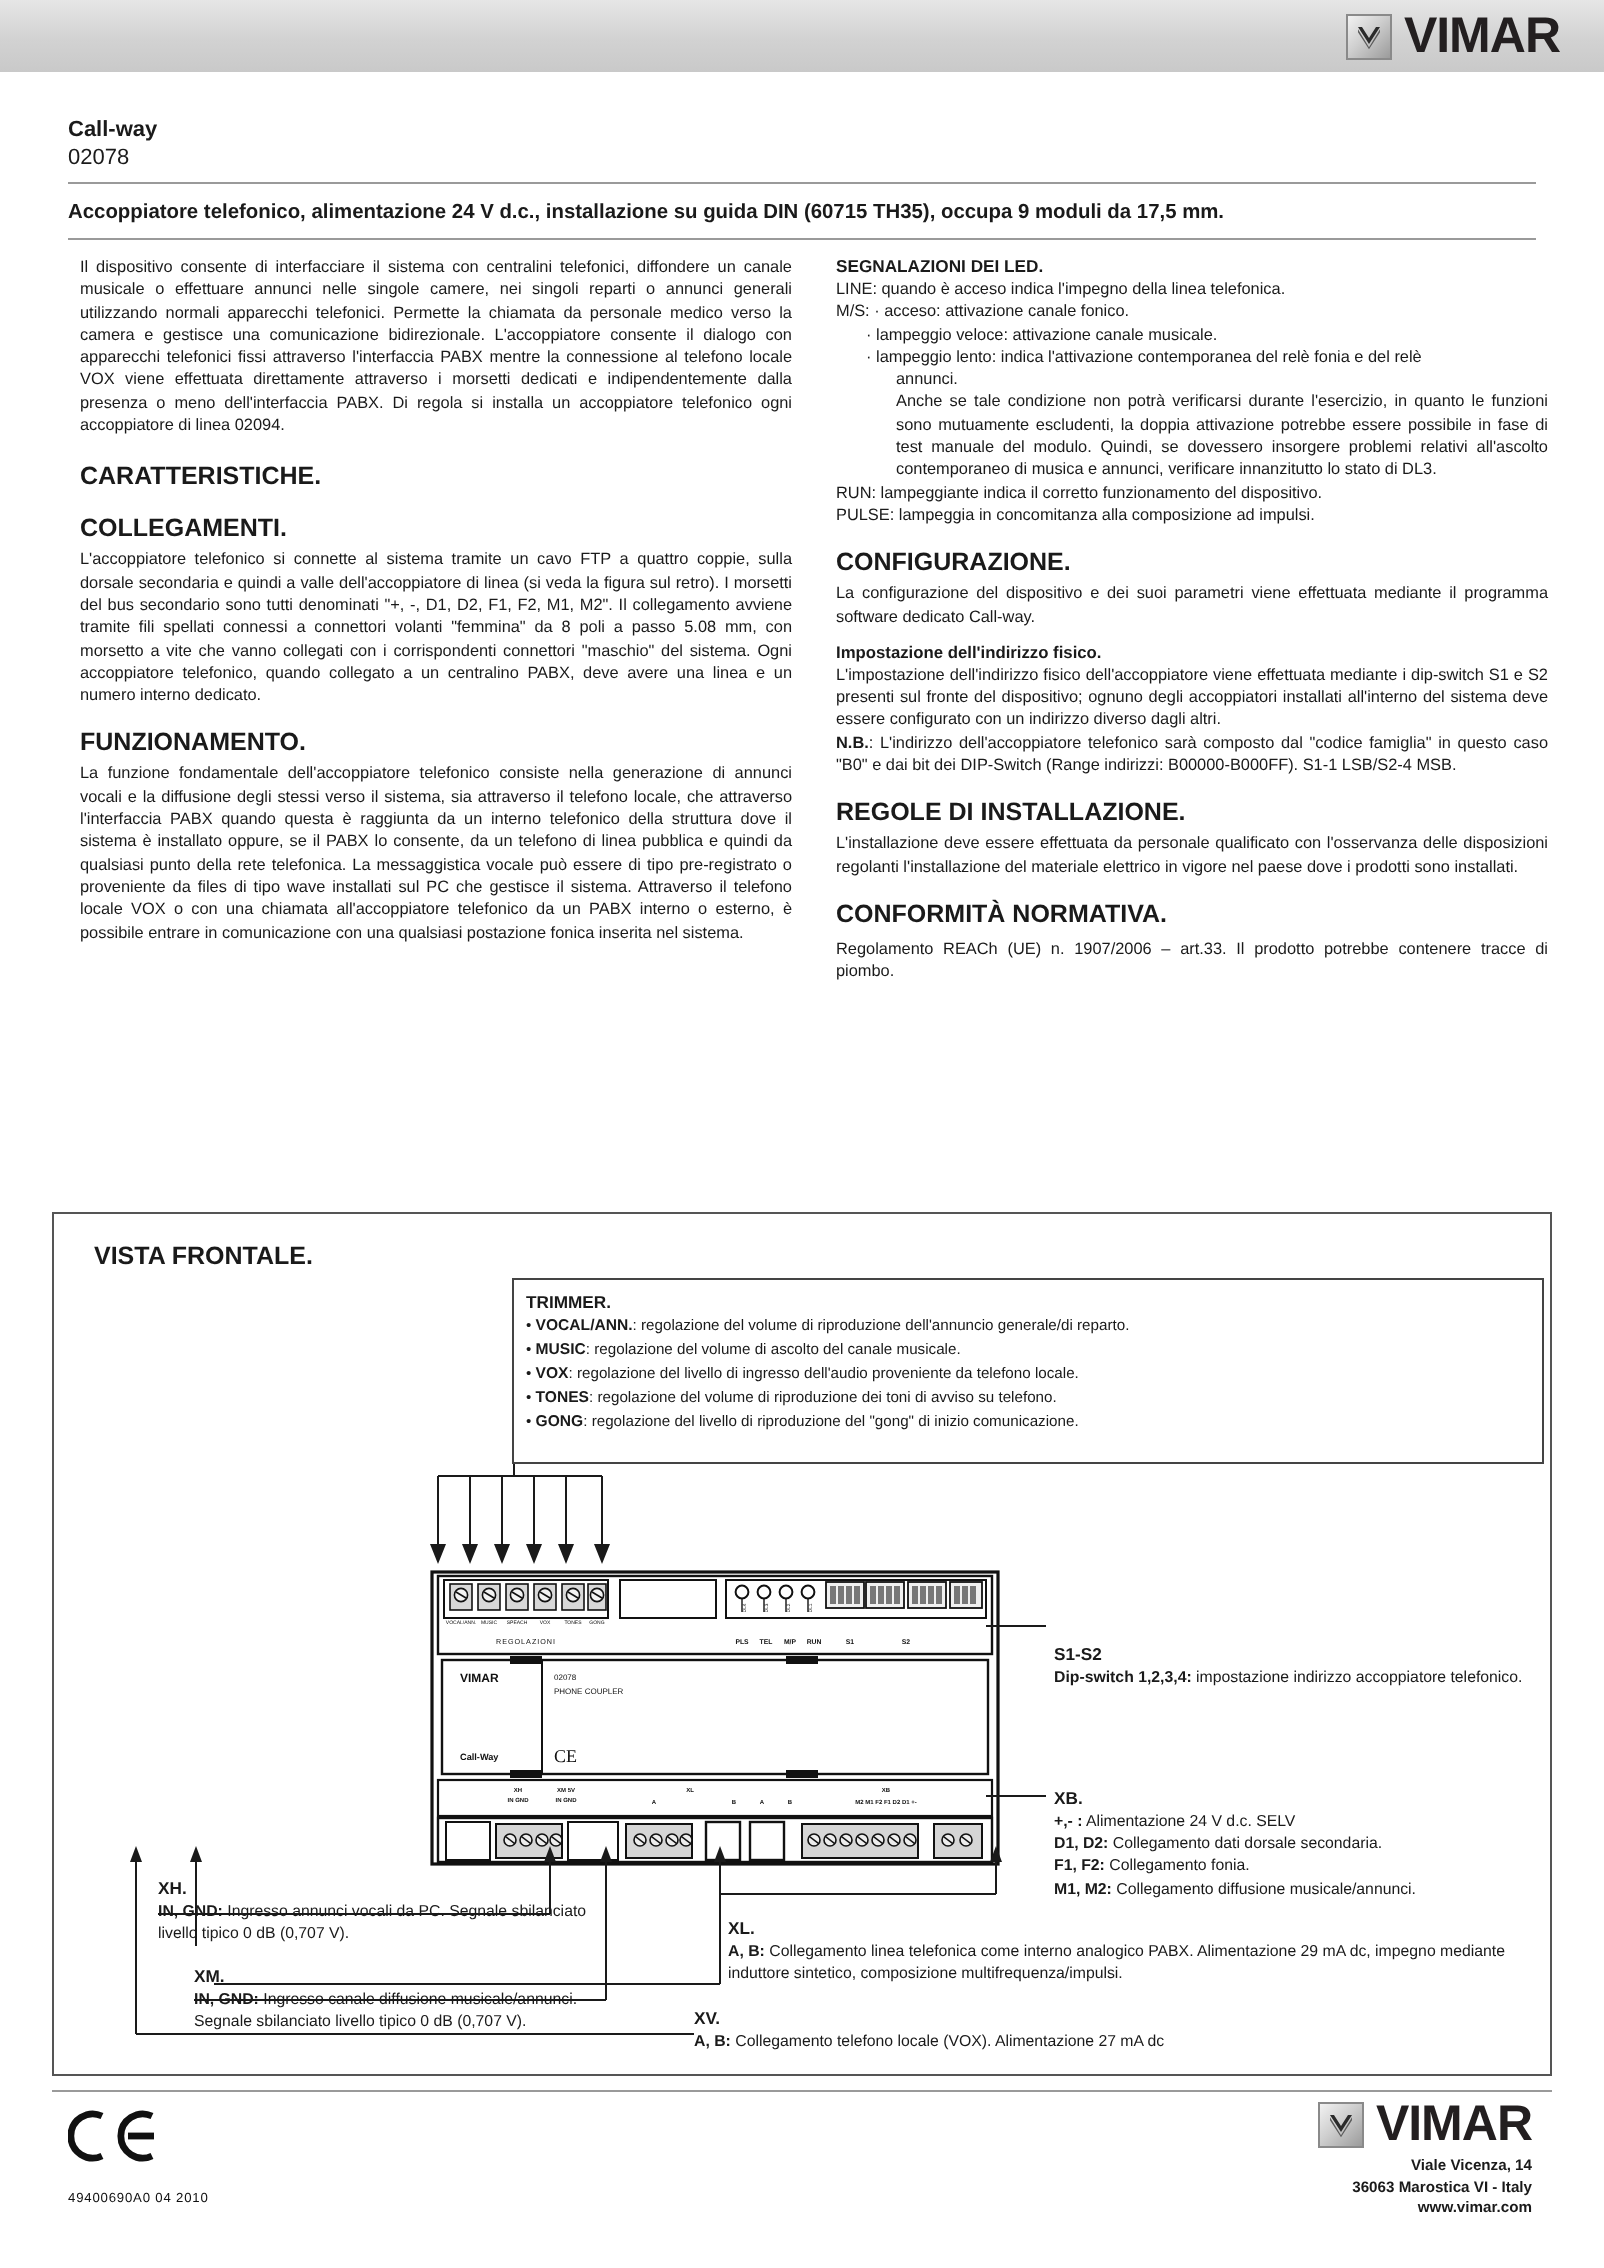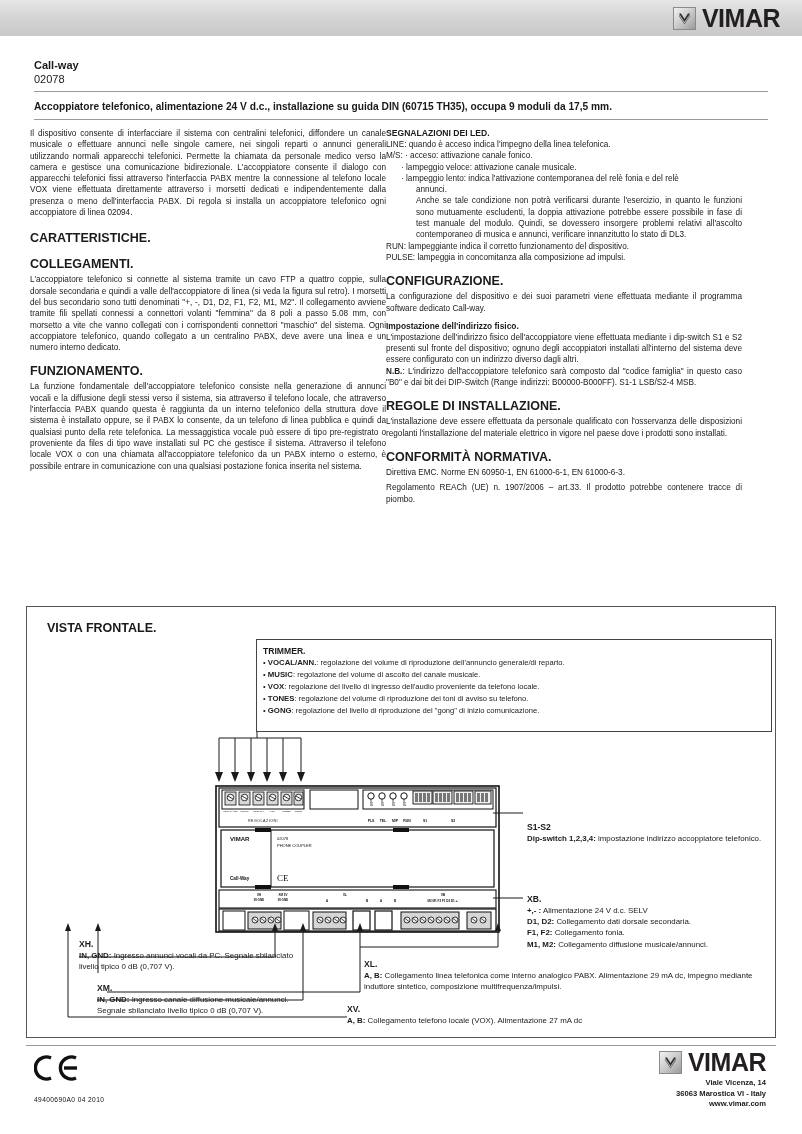--- a/index.html
+++ b/index.html
@@ -36,21 +36,21 @@
 
   
   .title-block { position:absolute; left:34px; top:58px; width:734px; }
   .prod-name { font-size:11px; font-weight:bold; line-height:14px; }
   .prod-code { font-size:11px; line-height:15px; }
   .rule { border-top:1px solid #9a9a9a; margin-top:4px; }
   .subtitle { font-size:10.2px; font-weight:bold; margin-top:8px; line-height:13px; }
   .rule2 { border-top:1px solid #9a9a9a; margin-top:6px; }
 
   
-  .cols { position:absolute; left:30px; top:128px; width:734px; display:flex; }
+  .cols { position:absolute; left:40px; top:128px; width:734px; display:flex; gap:22px; }
   .col { width:356px; }
   p.body { font-size:8.2px; line-height:11.3px; text-align:justify; margin:0 0 0 0; }
   h2.sec { font-size:12.5px; font-weight:bold; margin:11px 0 2px 0; line-height:15px; }
   h2.sec.first { margin-top:13px; }
   h3.sub { font-size:8.4px; font-weight:bold; margin:7px 0 0 0; line-height:11px; }
   ul.bullets { list-style:none; margin:1px 0 0 0; padding:0; }
   ul.bullets li { font-size:8.2px; line-height:11.6px; }
   ul.bullets li:before { content:"• "; }
   .led-line { font-size:8.2px; line-height:11.3px; margin:0; }
   .led-sub { font-size:8.2px; line-height:11.3px; margin:0; padding-left:23px; text-indent:-8px; }
@@ -152,21 +152,20 @@
       <h2 class="sec">CONFIGURAZIONE.</h2>
       <p class="body">La configurazione del dispositivo e dei suoi parametri viene effettuata mediante il programma software dedicato Call-way.</p>
       <h3 class="sub">Impostazione dell'indirizzo fisico.</h3>
       <p class="body">L'impostazione dell'indirizzo fisico dell'accoppiatore viene effettuata mediante i dip-switch S1 e S2 presenti sul fronte del dispositivo; ognuno degli accoppiatori installati all'interno del sistema deve essere configurato con un indirizzo diverso dagli altri.</p>
       <p class="body tight"><b>N.B.</b><span>: L'indirizzo dell'accoppiatore telefonico sarà composto dal "codice famiglia" in questo caso "B0" e dai bit dei DIP-Switch (Range indirizzi: B00000-B000FF). S1-1 LSB/S2-4 MSB.</span></p>
 
       <h2 class="sec">REGOLE DI INSTALLAZIONE.</h2>
       <p class="body">L'installazione deve essere effettuata da personale qualificato con l'osservanza delle disposizioni regolanti l'installazione del materiale elettrico in vigore nel paese dove i prodotti sono installati.</p>
 
       <h2 class="sec">CONFORMITÀ NORMATIVA.</h2>
-      <p class="body" style="text-align:left">Direttiva EMC. Norme EN 60950-1, EN 61000-6-1, EN 61000-6-3.</p>
       <p class="body" style="margin-top:4px">Regolamento REACh (UE) n. 1907/2006 – art.33. Il prodotto potrebbe contenere tracce di piombo.</p>
     </div>
   </div>
 
   <div class="diagram-box">
 
     <div class="vista-title">VISTA FRONTALE.</div>
 
     <div class="trimmer-box">
       <div class="t-head">TRIMMER.</div>

